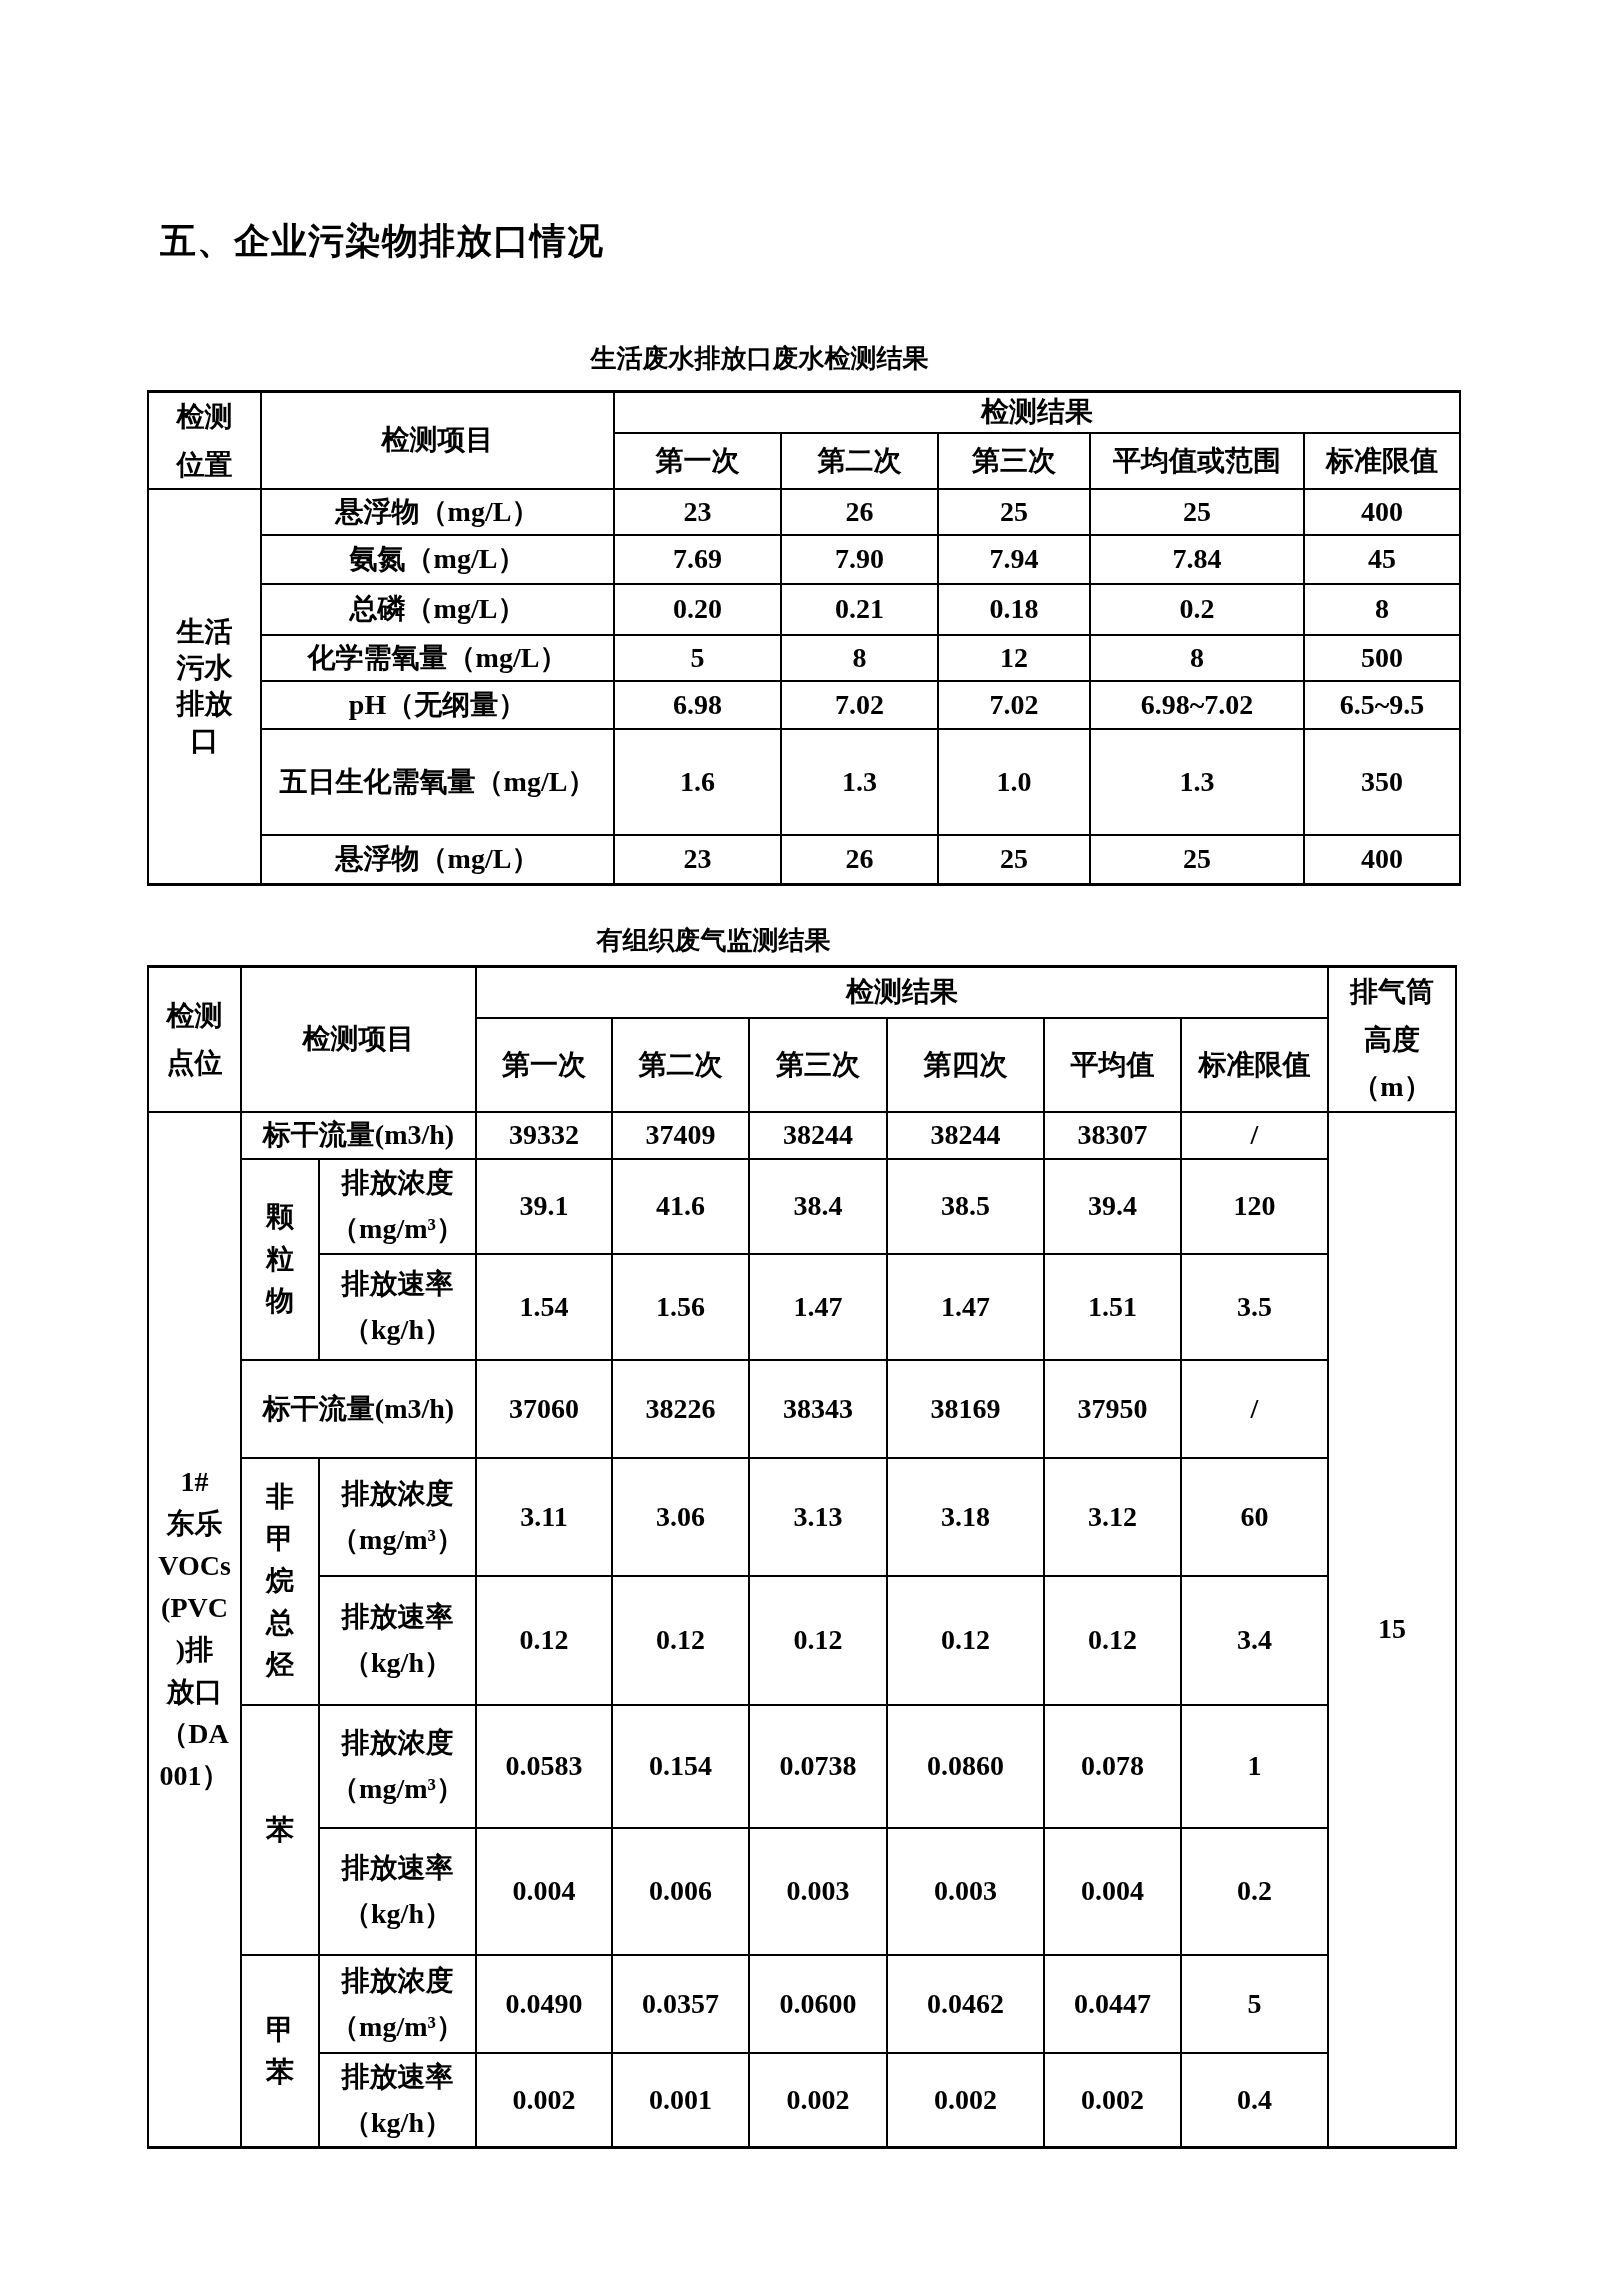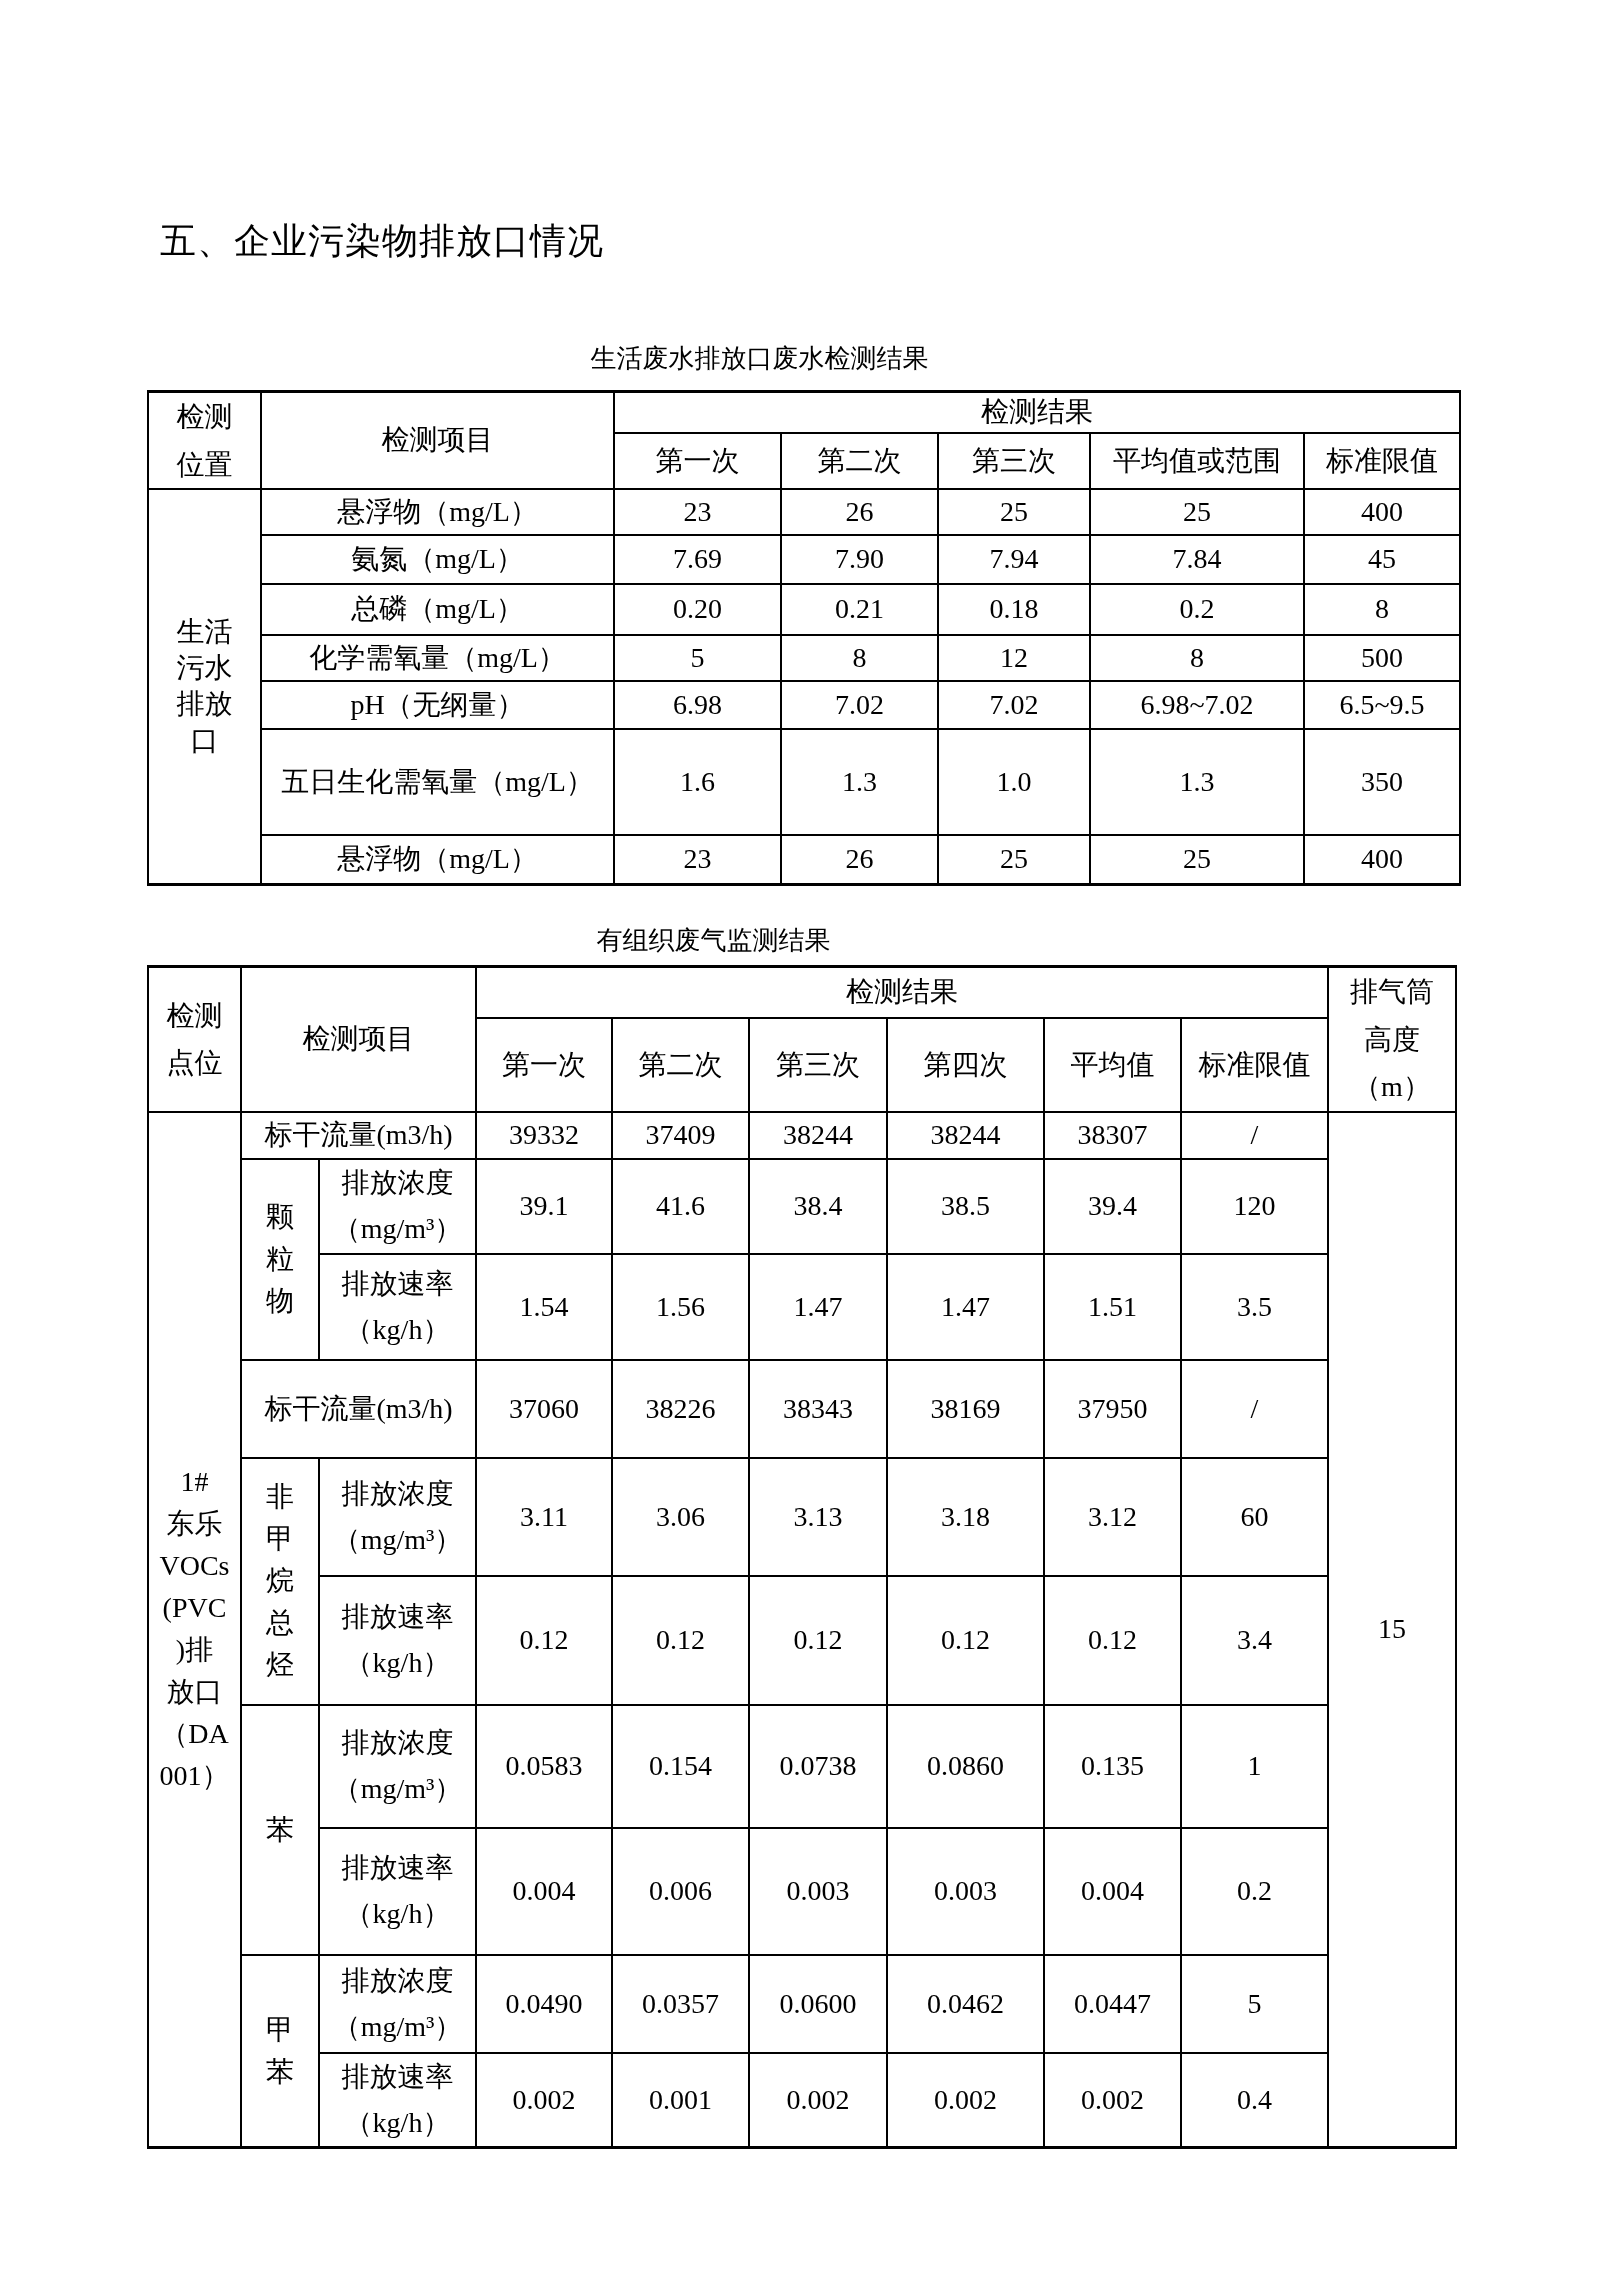--- a/index.html
+++ b/index.html
@@ -3,20 +3,21 @@
 <meta charset="utf-8">
 <style>
   html,body{margin:0;padding:0;background:#888;}
   .page{
     position:relative;
     width:1621px;height:2293px;
     background:#ffffff;
     color:#000;
     font-family:"Liberation Serif","DejaVu Serif",serif;
     overflow:hidden;
+    font-weight:bold;
   }
   .title{
     position:absolute;left:160px;top:220px;
     font-size:36px;line-height:1.2;letter-spacing:1px;
     white-space:nowrap;
   }
   .caption{
     position:absolute;text-align:center;
     font-size:26px;line-height:1.2;white-space:nowrap;
   }
@@ -247,21 +248,21 @@
         <td>3.4</td>
       </tr>
       <tr style="height:123px">
         <td rowspan="2">苯</td>
         <td class="pre lh165">排放浓度
 （mg/m³）</td>
         <td>0.0583</td>
         <td>0.154</td>
         <td>0.0738</td>
         <td>0.0860</td>
-        <td>0.135</td>
+        <td>0.078</td>
         <td>1</td>
       </tr>
       <tr style="height:127px">
         <td class="pre lh165">排放速率
 （kg/h）</td>
         <td>0.004</td>
         <td>0.006</td>
         <td>0.003</td>
         <td>0.003</td>
         <td>0.004</td>

